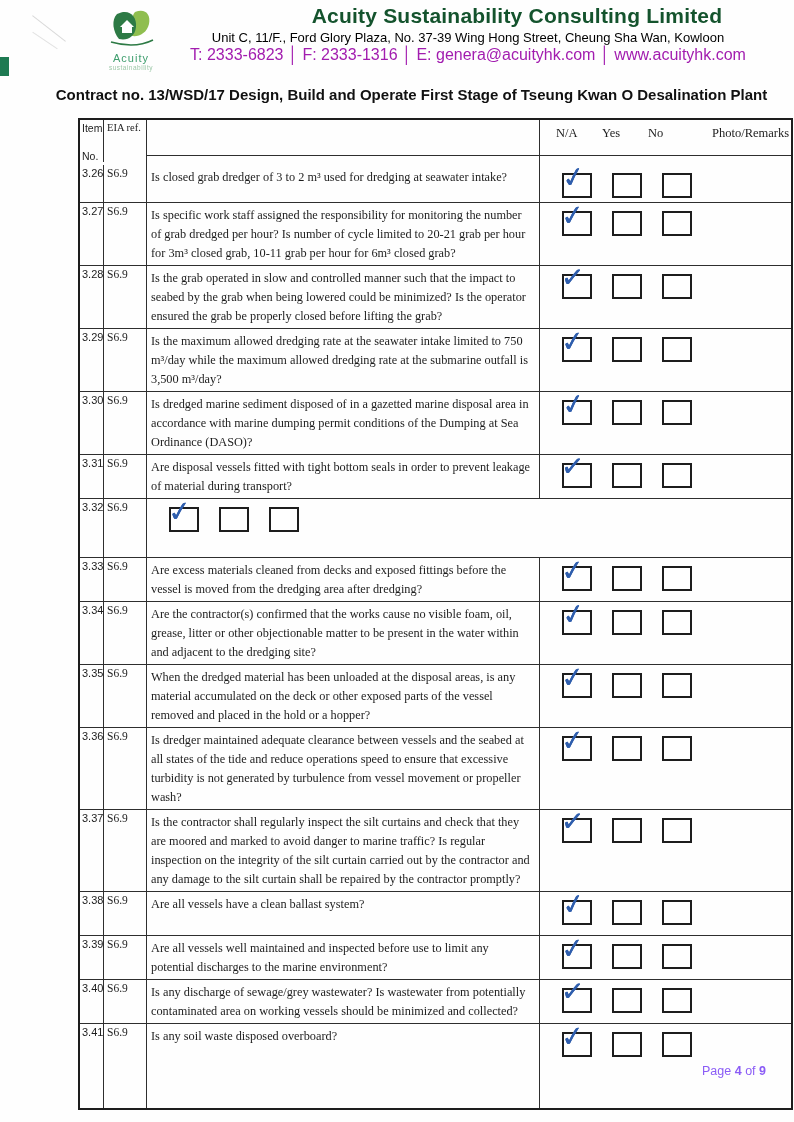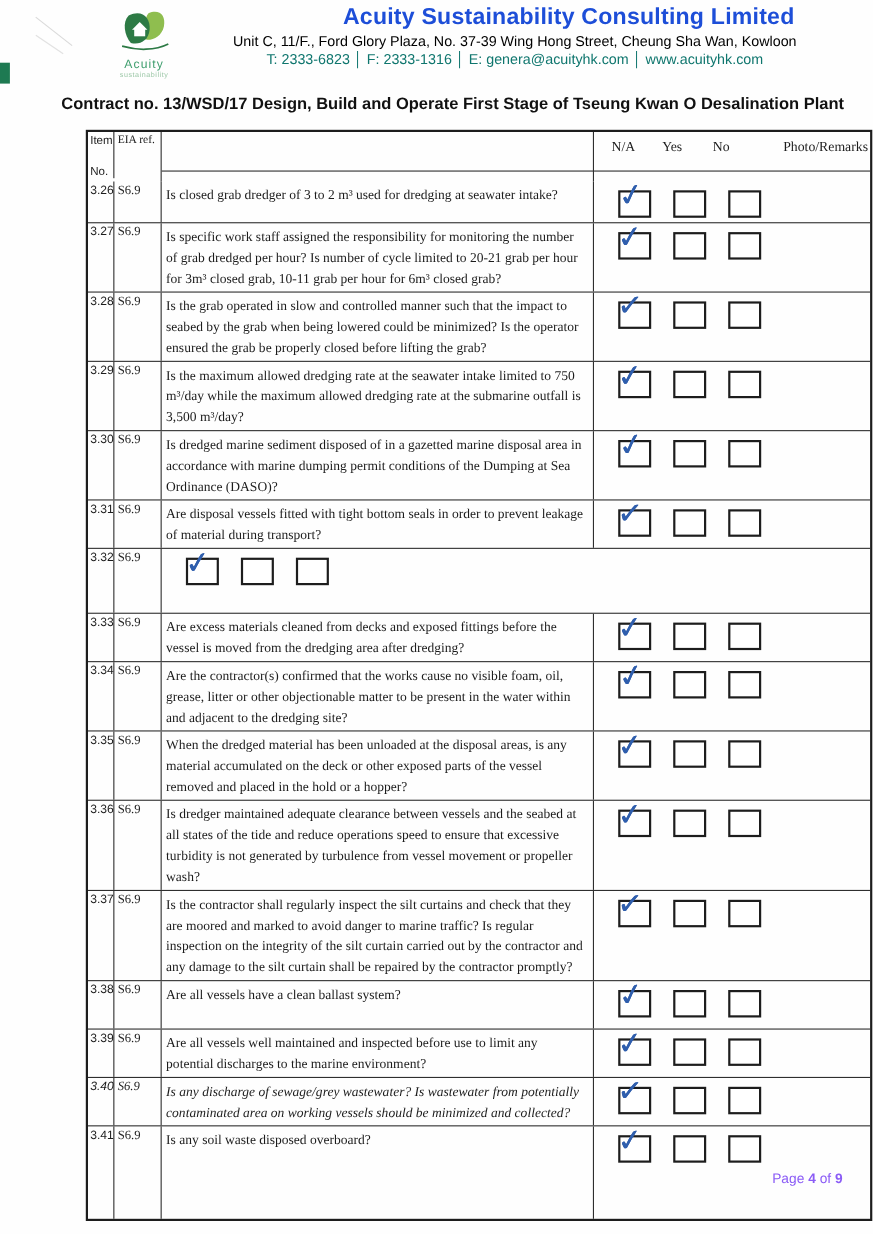--- a/index.html
+++ b/index.html
@@ -12,23 +12,23 @@
   .edge-sliver{position:absolute;left:0;top:57px;width:9px;height:19px;background:#1e7a52;}
   .crease{position:absolute;left:28px;top:28px;width:42px;height:1px;background:#c9c9c9;transform:rotate(38deg);opacity:.7;}
   .crease2{position:absolute;left:30px;top:40px;width:30px;height:1px;background:#d4d4d4;transform:rotate(34deg);opacity:.7;}
 
   
   .hdr{display:flex;align-items:flex-start;padding:4px 22px 0 98px;height:78px;}
   .logo{width:66px;flex:0 0 66px;text-align:center;padding-top:2px;}
   .logo-name{font-family:"Liberation Sans",sans-serif;color:#3f9e6e;font-size:11px;letter-spacing:1px;margin-top:-2px;}
   .logo-tag{font-family:"Liberation Sans",sans-serif;color:#9dc8a8;font-size:6.5px;letter-spacing:.5px;filter:blur(.4px);}
   .hdr-text{flex:1;text-align:center;font-family:"Liberation Sans",sans-serif;}
-  .company{font-size:21px;font-weight:bold;color:#1d4ed8;text-indent:98px;letter-spacing:.2px;}
+  .company{font-size:21px;font-weight:bold;color:#14532d;text-indent:98px;letter-spacing:.2px;}
   .addr{font-size:13px;color:#000000;margin-top:2px;}
-  .contact{font-size:13px;color:#0f766e;margin-top:1px;}
+  .contact{font-size:16px;color:#a21caf;margin-top:1px;}
 
   .doc-title{
     font-family:"Liberation Sans",sans-serif;font-weight:bold;font-size:15px;color:#111;
     text-align:center;width:713px;margin:4px 0 2px 55px;
   }
 
   
   .tbl{position:absolute;left:55px;top:118px;width:711px;border:2px solid #1d1d1d;background:transparent;margin-left:23px;}
   .trow{display:grid;grid-template-columns:24px 43px 393px 1fr;border-top:1px solid #2e2e2e;position:relative;}
   .trow:first-child{border-top:none;}
@@ -286,21 +286,21 @@
       <div class="c-q">Are all vessels well maintained and inspected before use to limit any potential discharges to the marine environment?</div>
       <div class="c-right">
         <div class="checks">
           <span class="check" style="color: rgb(47, 94, 173);">✓</span>
           <span class="box"></span>
           <span class="box"></span>
           <span class="box"></span>
         </div>
       </div>
     </div>
-        <div class="trow" style="min-height: 40px; font-style: italic;">
+        <div class="trow" style="min-height: 40px;">
       <div class="c-item">3.40</div>
       <div class="c-eia">S6.9</div>
       <div class="c-q">Is any discharge of sewage/grey wastewater? Is wastewater from potentially contaminated area on working vessels should be minimized and collected?</div>
       <div class="c-right">
         <div class="checks">
           <span class="check" style="color: rgb(47, 94, 173);">✓</span>
           <span class="box"></span>
           <span class="box"></span>
           <span class="box"></span>
         </div>

